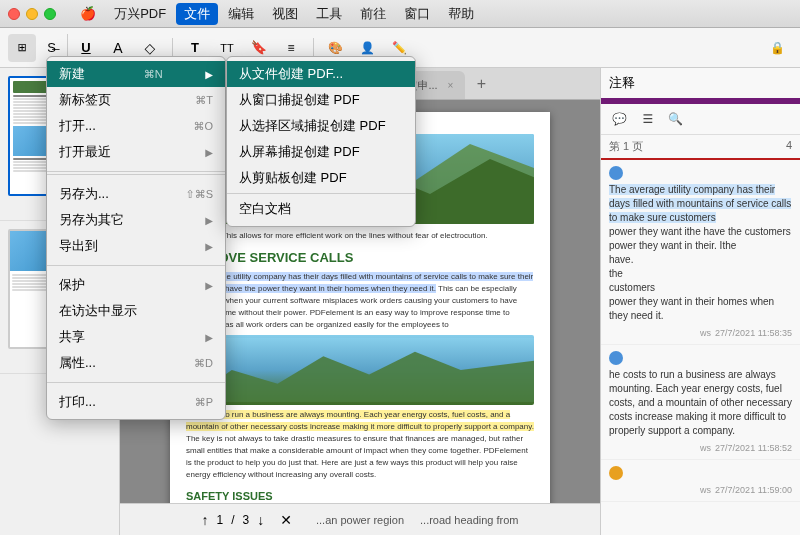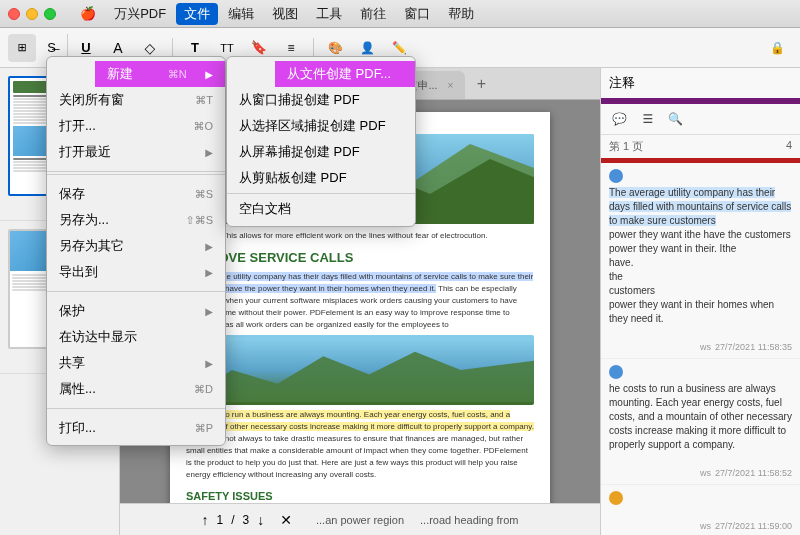--- a/index.html
+++ b/index.html
@@ -240,21 +240,21 @@
       justify-content: center;
       cursor: pointer;
       border-radius: 3px;
       font-size: 12px;
       color: #444;
     }
     .ann-page-info {
       padding: 4px 8px;
       font-size: 11px;
       color: #666;
-      border-bottom: 5px solid #b91c1c;
+      border-bottom: 2px solid #b91c1c;
       display: flex;
       justify-content: space-between;
     }
     .ann-items {
       flex: 1;
       overflow-y: auto;
     }
     .ann-item {
       padding: 6px 8px;
       border-bottom: 1px solid #eee;
@@ -276,21 +276,21 @@
       font-size: 10px;
       line-height: 1.4;
       color: #333;
     }
     .ann-text .highlighted {
       background: rgba(100, 180, 255, 0.3);
     }
     .ann-meta {
       font-size: 9px;
       color: #999;
-      margin-top: 16px;
+      margin-top: 5px;
       display: flex;
       justify-content: flex-end;
     }
     .ann-user { font-size: 9px; color: #999; margin-right: 4px; }
 
     
     .dropdown-overlay {
       position: absolute;
       top: 28px;
       left: 0;
@@ -319,21 +319,21 @@
     }
     .menu-section { padding: 4px 0; }
     .menu-row {
       display: flex;
       align-items: center;
       padding: 4px 12px;
       cursor: pointer;
       white-space: nowrap;
       position: relative;
     }
-    .menu-row.active-row { background: #d946ef; color: white; margin-left: 48px; }
+    .menu-row.active-row { background: #0f766e; color: white; }
     .menu-row .shortcut {
       margin-left: auto;
       color: #888;
       font-size: 11px;
       padding-left: 16px;
     }
     .menu-row.active-row .shortcut { color: rgba(255,255,255,0.7); }
     .menu-row .arrow {
       margin-left: auto;
       font-size: 10px;
@@ -617,39 +617,35 @@
   <div class="dropdown-overlay">
 
     <div class="menu-popup main-menu" style="top:0;left:46px;width:180px;">
       <div class="menu-section">
         <div class="menu-row active-row">
           <span>新建</span>
           <span class="shortcut">⌘N</span>
           <span class="arrow">▶</span>
         </div>
         <div class="menu-row">
-          <span>关闭所有窗</span>
+          <span>新标签页</span>
           <span class="shortcut">⌘T</span>
         </div>
         <div class="menu-row">
           <span>打开...</span>
           <span class="shortcut">⌘O</span>
         </div>
         <div class="menu-row">
           <span>打开最近</span>
           <span class="arrow" style="margin-left:auto;">▶</span>
         </div>
       </div>
       <div class="menu-separator"></div>
       <div class="menu-separator"></div>
       <div class="menu-section">
-        <div class="menu-row">
-          <span>保存</span>
-          <span class="shortcut">⌘S</span>
-        </div>
         <div class="menu-row">
           <span>另存为...</span>
           <span class="shortcut">⇧⌘S</span>
         </div>
         <div class="menu-row">
           <span>另存为其它</span>
           <span class="arrow" style="margin-left:auto;">▶</span>
         </div>
         <div class="menu-row">
           <span>导出到</span>

